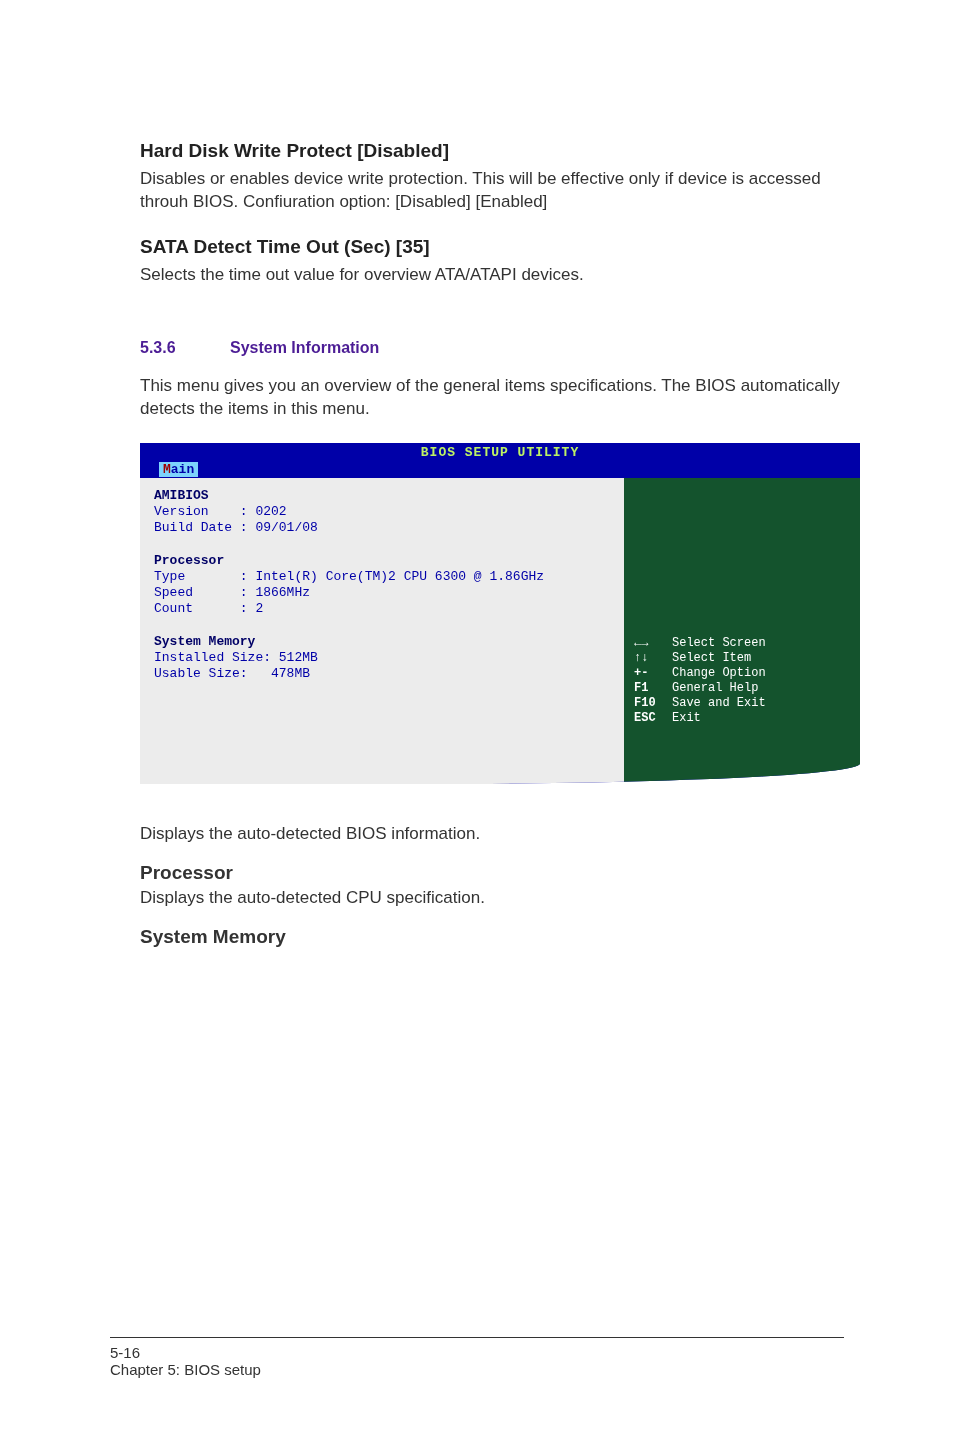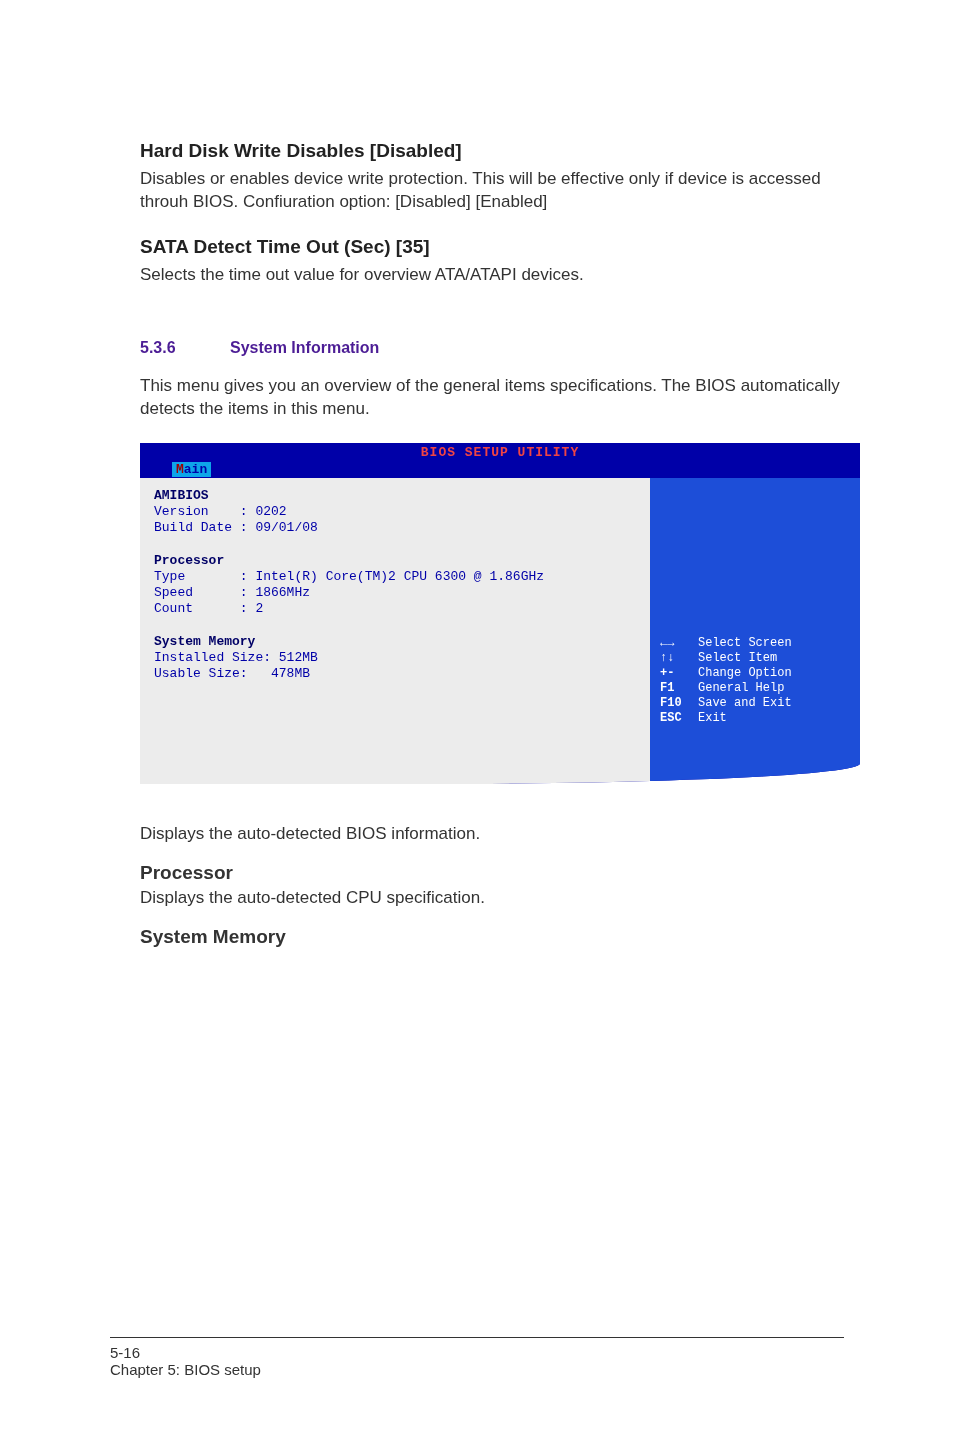--- a/index.html
+++ b/index.html
@@ -38,54 +38,54 @@
     font-family: "Courier New", monospace;
     color: #fff;
     margin-top: 12px;
     margin-bottom: 40px;
     position: relative;
     border-radius: 0 0 60% 0 / 0 0 6% 0;
     overflow: hidden;
   }
   .bios-titlebar {
     text-align: center;
-    color: #ef4444;
+    color: #bef264;
     font-size: 13px;
     font-weight: bold;
     padding: 2px 0 0 0;
     letter-spacing: 1px;
   }
   .bios-tab {
-    background: #0ea5e9;
+    background: #7dd3fc;
     color: #0000a8;
     font-weight: bold;
     font-size: 13px;
     padding: 0 4px;
     display: inline-block;
-    margin-left: 32px;
+    margin-left: 19px;
   }
   .bios-tab .hotkey { color: #a00000; }
   .bios-body {
     display: flex;
     padding: 0;
   }
   .bios-left {
     flex: 1;
     background: #ececec;
     color: #0000a8;
     font-size: 13px;
     padding: 10px 14px 28px 14px;
     font-family: "Courier New", monospace;
     line-height: 1.25;
     white-space: pre;
   }
   .bios-left .hdr { color: #000066; font-weight: bold; text-align: center; }
   .bios-right {
-    width: 210px;
-    background: #1d4ed8;
+    width: 236px;
+    background: #14532d;
     color: #fff;
     font-size: 12px;
     padding: 10px 10px 28px 10px;
     font-family: "Courier New", monospace;
     line-height: 1.25;
     white-space: pre;
   }
   .bios-right .key { color: #fff; font-weight: bold; display:inline-block; width: 38px;}
   .bios-right .desc { color: #fff; }
   .bios-right-inner { margin-top: 118px; }
@@ -101,21 +101,21 @@
     font-size: 15px;
     color: #333;
     display: flex;
     justify-content: space-between;
     flex-direction: column;
   }
 </style>
 </head>
 <body>
 
-<h3 class="setting-title">Hard Disk Write Disables [Disabled]</h3>
+<h3 class="setting-title">Hard Disk Write Protect [Disabled]</h3>
 <p class="body-text">Disables or enables device write protection. This will be effective only if device is accessed throuh BIOS. Confiuration option: [Disabled] [Enabled]</p>
 
 <h3 class="setting-title">SATA Detect Time Out (Sec) [35]</h3>
 <p class="body-text">
   <span>Selects the time out value for overview ATA/ATAPI devices.</span><br>
 </p>
 
 <h2 class="section-number">
   <span class="num">5.3.6</span><span>System Information</span>
 </h2>

